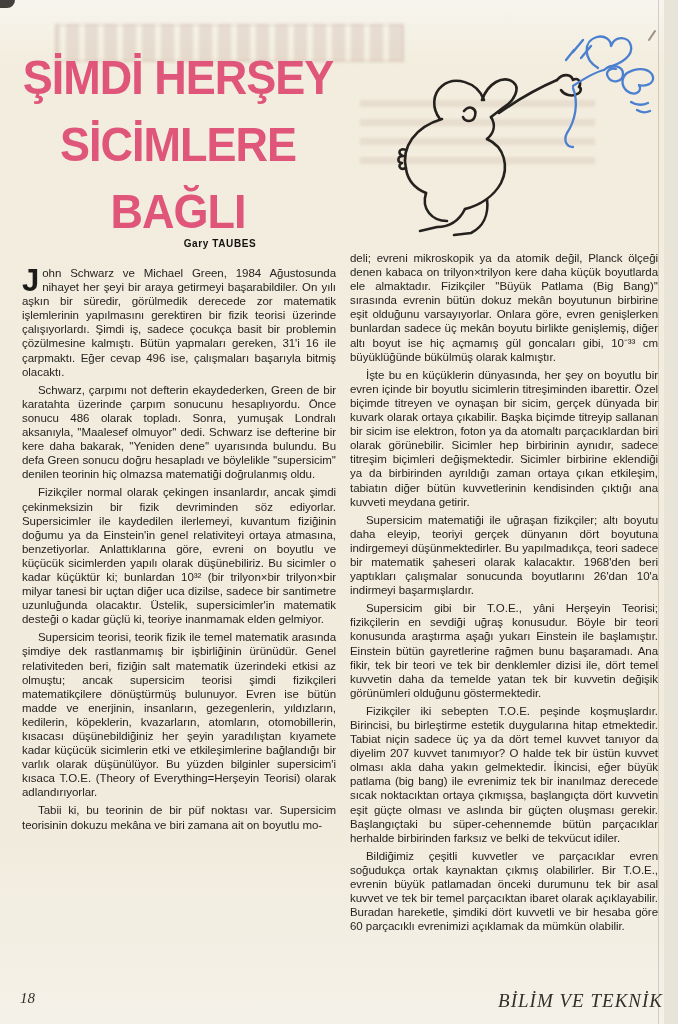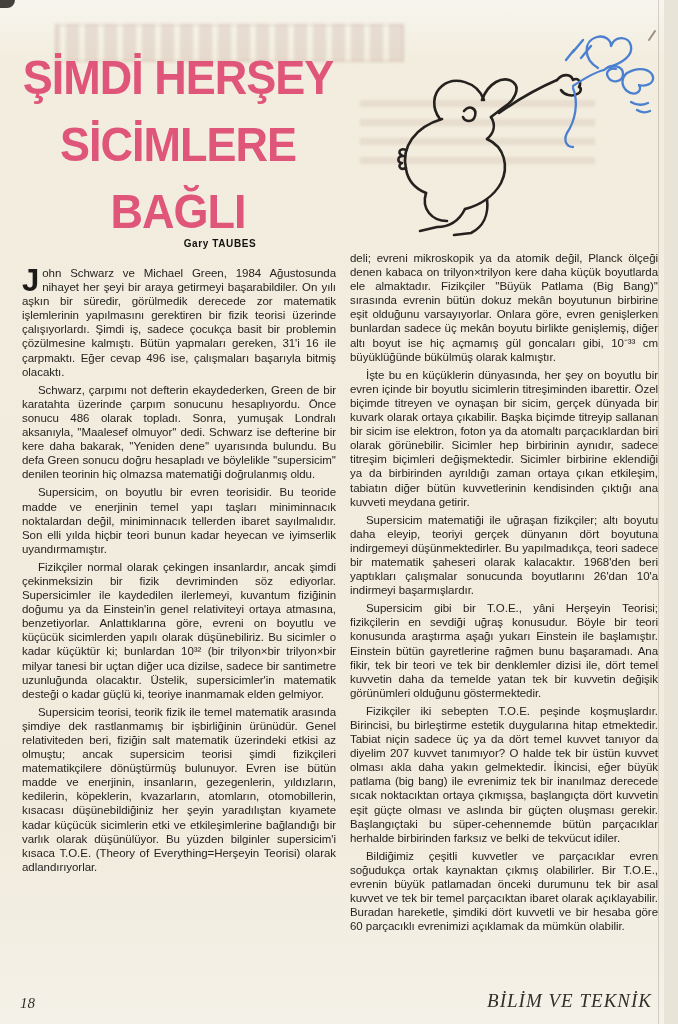--- a/index.html
+++ b/index.html
@@ -44,22 +44,22 @@
     margin:4px;text-align:justify;text-indent:16px;
     font-size:11.5px;line-height:14.1px;letter-spacing:-0.05px;
   }
   .col p.first{text-indent:0;}
   .dropcap{
     float:left;font-size:31px;line-height:25px;font-weight:bold;
     margin:2px 3px 0 0;color:#1d1b19;
   }
 
   .footer{
-    position:absolute;left:20px;right:12px;bottom:12px;
-    display:flex;justify-content:space-between;align-items:flex-end;
+    position:absolute;left:20px;right:1px;bottom:12px;
+    display:flex;justify-content:space-between;align-items:flex-start;
     font-family:"Liberation Serif",serif;font-style:italic;color:#33302c;
   }
   .footer .pageno{font-size:15px;}
   .footer .mag{font-size:19px;letter-spacing:1px;}
 </style>
 </head>
 <body>
 
 <div class="page">
 
@@ -113,23 +113,23 @@
       </g>
     </svg>
   </div>
 
   <div class="byline">Gary TAUBES</div>
 
   <div class="columns">
     <div class="col left">
       <p class="first"><span class="dropcap">J</span><span>ohn Schwarz ve Michael Green, 1984 Ağustosunda nihayet her şeyi bir araya getirmeyi başarabildiler. On yılı aşkın bir süredir, görülmedik derecede zor matematik işlemlerinin yapılmasını gerektiren bir fizik teorisi üzerinde çalışıyorlardı. Şimdi iş, sadece çocukça basit bir problemin çözülmesine kalmıştı. Bütün yapmaları gereken, 31'i 16 ile çarpmaktı. Eğer cevap 496 ise, çalışmaları başarıyla bitmiş olacaktı.</span></p>
       <p>Schwarz, çarpımı not defterin ekaydederken, Green de bir karatahta üzerinde çarpım sonucunu hesaplıyordu. Önce sonucu 486 olarak topladı. Sonra, yumuşak Londralı aksanıyla, ''Maalesef olmuyor'' dedi. Schwarz ise defterine bir kere daha bakarak, ''Yeniden dene'' uyarısında bulundu. Bu defa Green sonucu doğru hesapladı ve böylelikle ''supersicim'' denilen teorinin hiç olmazsa matematiği doğrulanmış oldu.</p>
-      <p>Supersicim, on boyutlu bir evren teorisidir. Bu teoride madde ve enerjinin temel yapı taşları miniminnacık noktalardan değil, miniminnacık tellerden ibaret sayılmalıdır. Son elli yılda hiçbir teori bunun kadar heyecan ve iyimserlik uyandırmamıştır.</p>
       <p>Fizikçiler normal olarak çekingen insanlardır, ancak şimdi çekinmeksizin bir fizik devriminden söz ediyorlar. Supersicimler ile kaydedilen ilerlemeyi, kuvantum fiziğinin doğumu ya da Einstein'in genel relativiteyi ortaya atmasına, benzetiyorlar. Anlattıklarına göre, evreni on boyutlu ve küçücük sicimlerden yapılı olarak düşünebiliriz. Bu sicimler o kadar küçüktür ki; bunlardan 10³² (bir trilyon×bir trilyon×bir milyar tanesi bir uçtan diğer uca dizilse, sadece bir santimetre uzunluğunda olacaktır. Üstelik, supersicimler'in matematik desteği o kadar güçlü ki, teoriye inanmamak elden gelmiyor.</p>
       <p>Supersicim teorisi, teorik fizik ile temel matematik arasında şimdiye dek rastlanmamış bir işbirliğinin ürünüdür. Genel relativiteden beri, fiziğin salt matematik üzerindeki etkisi az olmuştu; ancak supersicim teorisi şimdi fizikçileri matematikçilere dönüştürmüş bulunuyor. Evren ise bütün madde ve enerjinin, insanların, gezegenlerin, yıldızların, kedilerin, köpeklerin, kvazarların, atomların, otomobillerin, kısacası düşünebildiğiniz her şeyin yaradılıştan kıyamete kadar küçücük sicimlerin etki ve etkileşimlerine bağlandığı bir varlık olarak düşünülüyor. Bu yüzden bilginler supersicim'i kısaca T.O.E. (Theory of Everything=Herşeyin Teorisi) olarak adlandırıyorlar.</p>
+      <p>Tabii ki, bu teorinin de bir püf noktası var. Supersicim teorisinin dokuzu mekâna ve biri zamana ait on boyutlu mo-</p>
     </div>
     <div class="col right">
       <p class="first">deli; evreni mikroskopik ya da atomik değil, Planck ölçeği denen kabaca on trilyon×trilyon kere daha küçük boyutlarda ele almaktadır. Fizikçiler ''Büyük Patlama (Big Bang)'' sırasında evrenin bütün dokuz mekân boyutunun birbirine eşit olduğunu varsayıyorlar. Onlara göre, evren genişlerken bunlardan sadece üç mekân boyutu birlikte genişlemiş, diğer altı boyut ise hiç açmamış gül goncaları gibi, 10⁻³³ cm büyüklüğünde bükülmüş olarak kalmıştır.</p>
       <p>İşte bu en küçüklerin dünyasında, her şey on boyutlu bir evren içinde bir boyutlu sicimlerin titreşiminden ibarettir. Özel biçimde titreyen ve oynaşan bir sicim, gerçek dünyada bir kuvark olarak ortaya çıkabilir. Başka biçimde titreyip sallanan bir sicim ise elektron, foton ya da atomaltı parçacıklardan biri olarak görünebilir. Sicimler hep birbirinin aynıdır, sadece titreşim biçimleri değişmektedir. Sicimler birbirine eklendiği ya da birbirinden ayrıldığı zaman ortaya çıkan etkileşim, tabiatın diğer bütün kuvvetlerinin kendisinden çıktığı ana kuvveti meydana getirir.</p>
       <p>Supersicim matematiği ile uğraşan fizikçiler; altı boyutu daha eleyip, teoriyi gerçek dünyanın dört boyutuna indirgemeyi düşünmektedirler. Bu yapılmadıkça, teori sadece bir matematik şaheseri olarak kalacaktır. 1968'den beri yaptıkları çalışmalar sonucunda boyutlarını 26'dan 10'a indirmeyi başarmışlardır.</p>
       <p>Supersicim gibi bir T.O.E., yâni Herşeyin Teorisi; fizikçilerin en sevdiği uğraş konusudur. Böyle bir teori konusunda araştırma aşağı yukarı Einstein ile başlamıştır. Einstein bütün gayretlerine rağmen bunu başaramadı. Ana fikir, tek bir teori ve tek bir denklemler dizisi ile, dört temel kuvvetin daha da temelde yatan tek bir kuvvetin değişik görünümleri olduğunu göstermektedir.</p>
       <p>Fizikçiler iki sebepten T.O.E. peşinde koşmuşlardır. Birincisi, bu birleştirme estetik duygularına hitap etmektedir. Tabiat niçin sadece üç ya da dört temel kuvvet tanıyor da diyelim 207 kuvvet tanımıyor? O halde tek bir üstün kuvvet olması akla daha yakın gelmektedir. İkincisi, eğer büyük patlama (big bang) ile evrenimiz tek bir inanılmaz derecede sıcak noktacıktan ortaya çıkmışsa, başlangıçta dört kuvvetin eşit güçte olması ve aslında bir güçten oluşması gerekir. Başlangıçtaki bu süper-cehennemde bütün parçacıklar herhalde birbirinden farksız ve belki de tekvücut idiler.</p>
       <p>Bildiğimiz çeşitli kuvvetler ve parçacıklar evren soğudukça ortak kaynaktan çıkmış olabilirler. Bir T.O.E., evrenin büyük patlamadan önceki durumunu tek bir asal kuvvet ve tek bir temel parçacıktan ibaret olarak açıklayabilir. Buradan hareketle, şimdiki dört kuvvetli ve bir hesaba göre 60 parçacıklı evrenimizi açıklamak da mümkün olabilir.</p>
     </div>
   </div>

